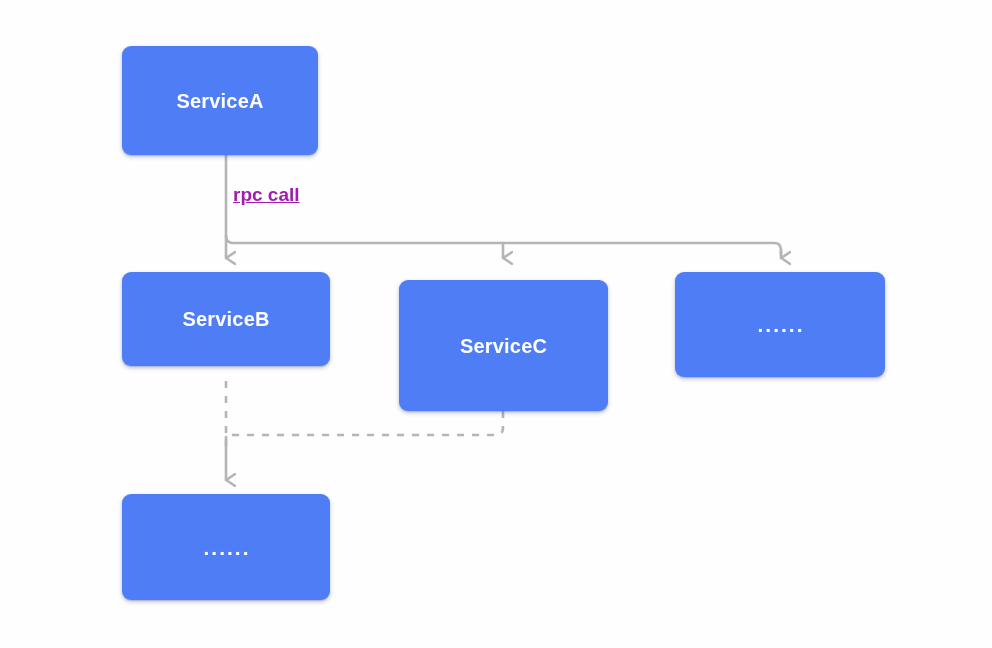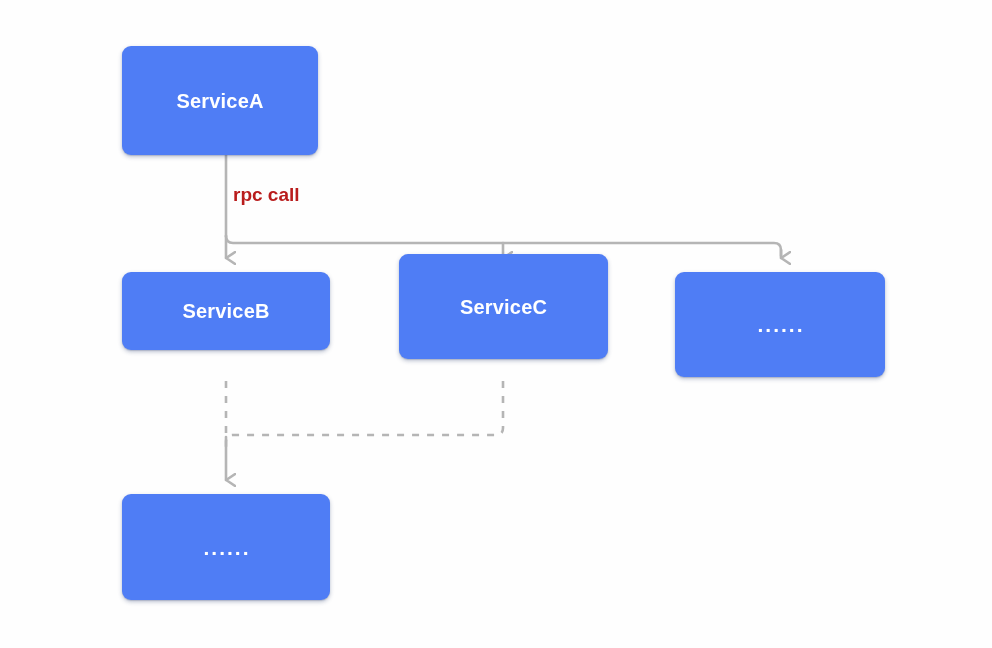--- a/index.html
+++ b/index.html
@@ -49,26 +49,27 @@
     user-select: none;
   }
   .node-label.ellipsis {
     font-size: 21px;
     letter-spacing: 2.0px;
     font-weight: bold;
     padding-left: 2px;
   }
   .edge-label {
     position: absolute;
-    color: #b91c1c;
+    color: #a21caf;
     font-size: 19px;
     font-weight: bold;
     line-height: 1;
     white-space: nowrap;
     user-select: none;
+    text-decoration: underline;
   }
 </style>
 </head>
 <body>
 
 <div id="canvas">
 
   <svg id="edges" width="992" height="648" viewBox="0 0 992 648">
     <defs>
       <marker id="arrowGray" markerWidth="14" markerHeight="12" refX="6.6" refY="10.4" orient="auto" markerUnits="userSpaceOnUse">
@@ -106,25 +107,25 @@
 
     <g>
       <path d="M226,437 L226,480" fill="none" stroke="#b5b5b5" stroke-width="2.6" stroke-linecap="round" marker-end="url(#arrowGray)"></path>
     </g>
   </svg>
 
   <div class="node" style="left:122px; top:46px; width:196px; height:109px;">
     <span class="node-label">ServiceA</span>
   </div>
 
-  <div class="node" style="left:122px; top:272px; width:208px; height:78px;">
+  <div class="node" style="left:122px; top:272px; width:208px; height:94px;">
     <span class="node-label">ServiceB</span>
   </div>
 
-  <div class="node" style="left:399px; top:254px; width:209px; height:105px;">
+  <div class="node" style="left:399px; top:280px; width:209px; height:131px;">
     <span class="node-label">ServiceC</span>
   </div>
 
   <div class="node" style="left:675px; top:272px; width:210px; height:105px;">
     <span class="node-label ellipsis">......</span>
   </div>
 
   <div class="node" style="left:122px; top:494px; width:208px; height:106px;">
     <span class="node-label ellipsis">......</span>
   </div>

